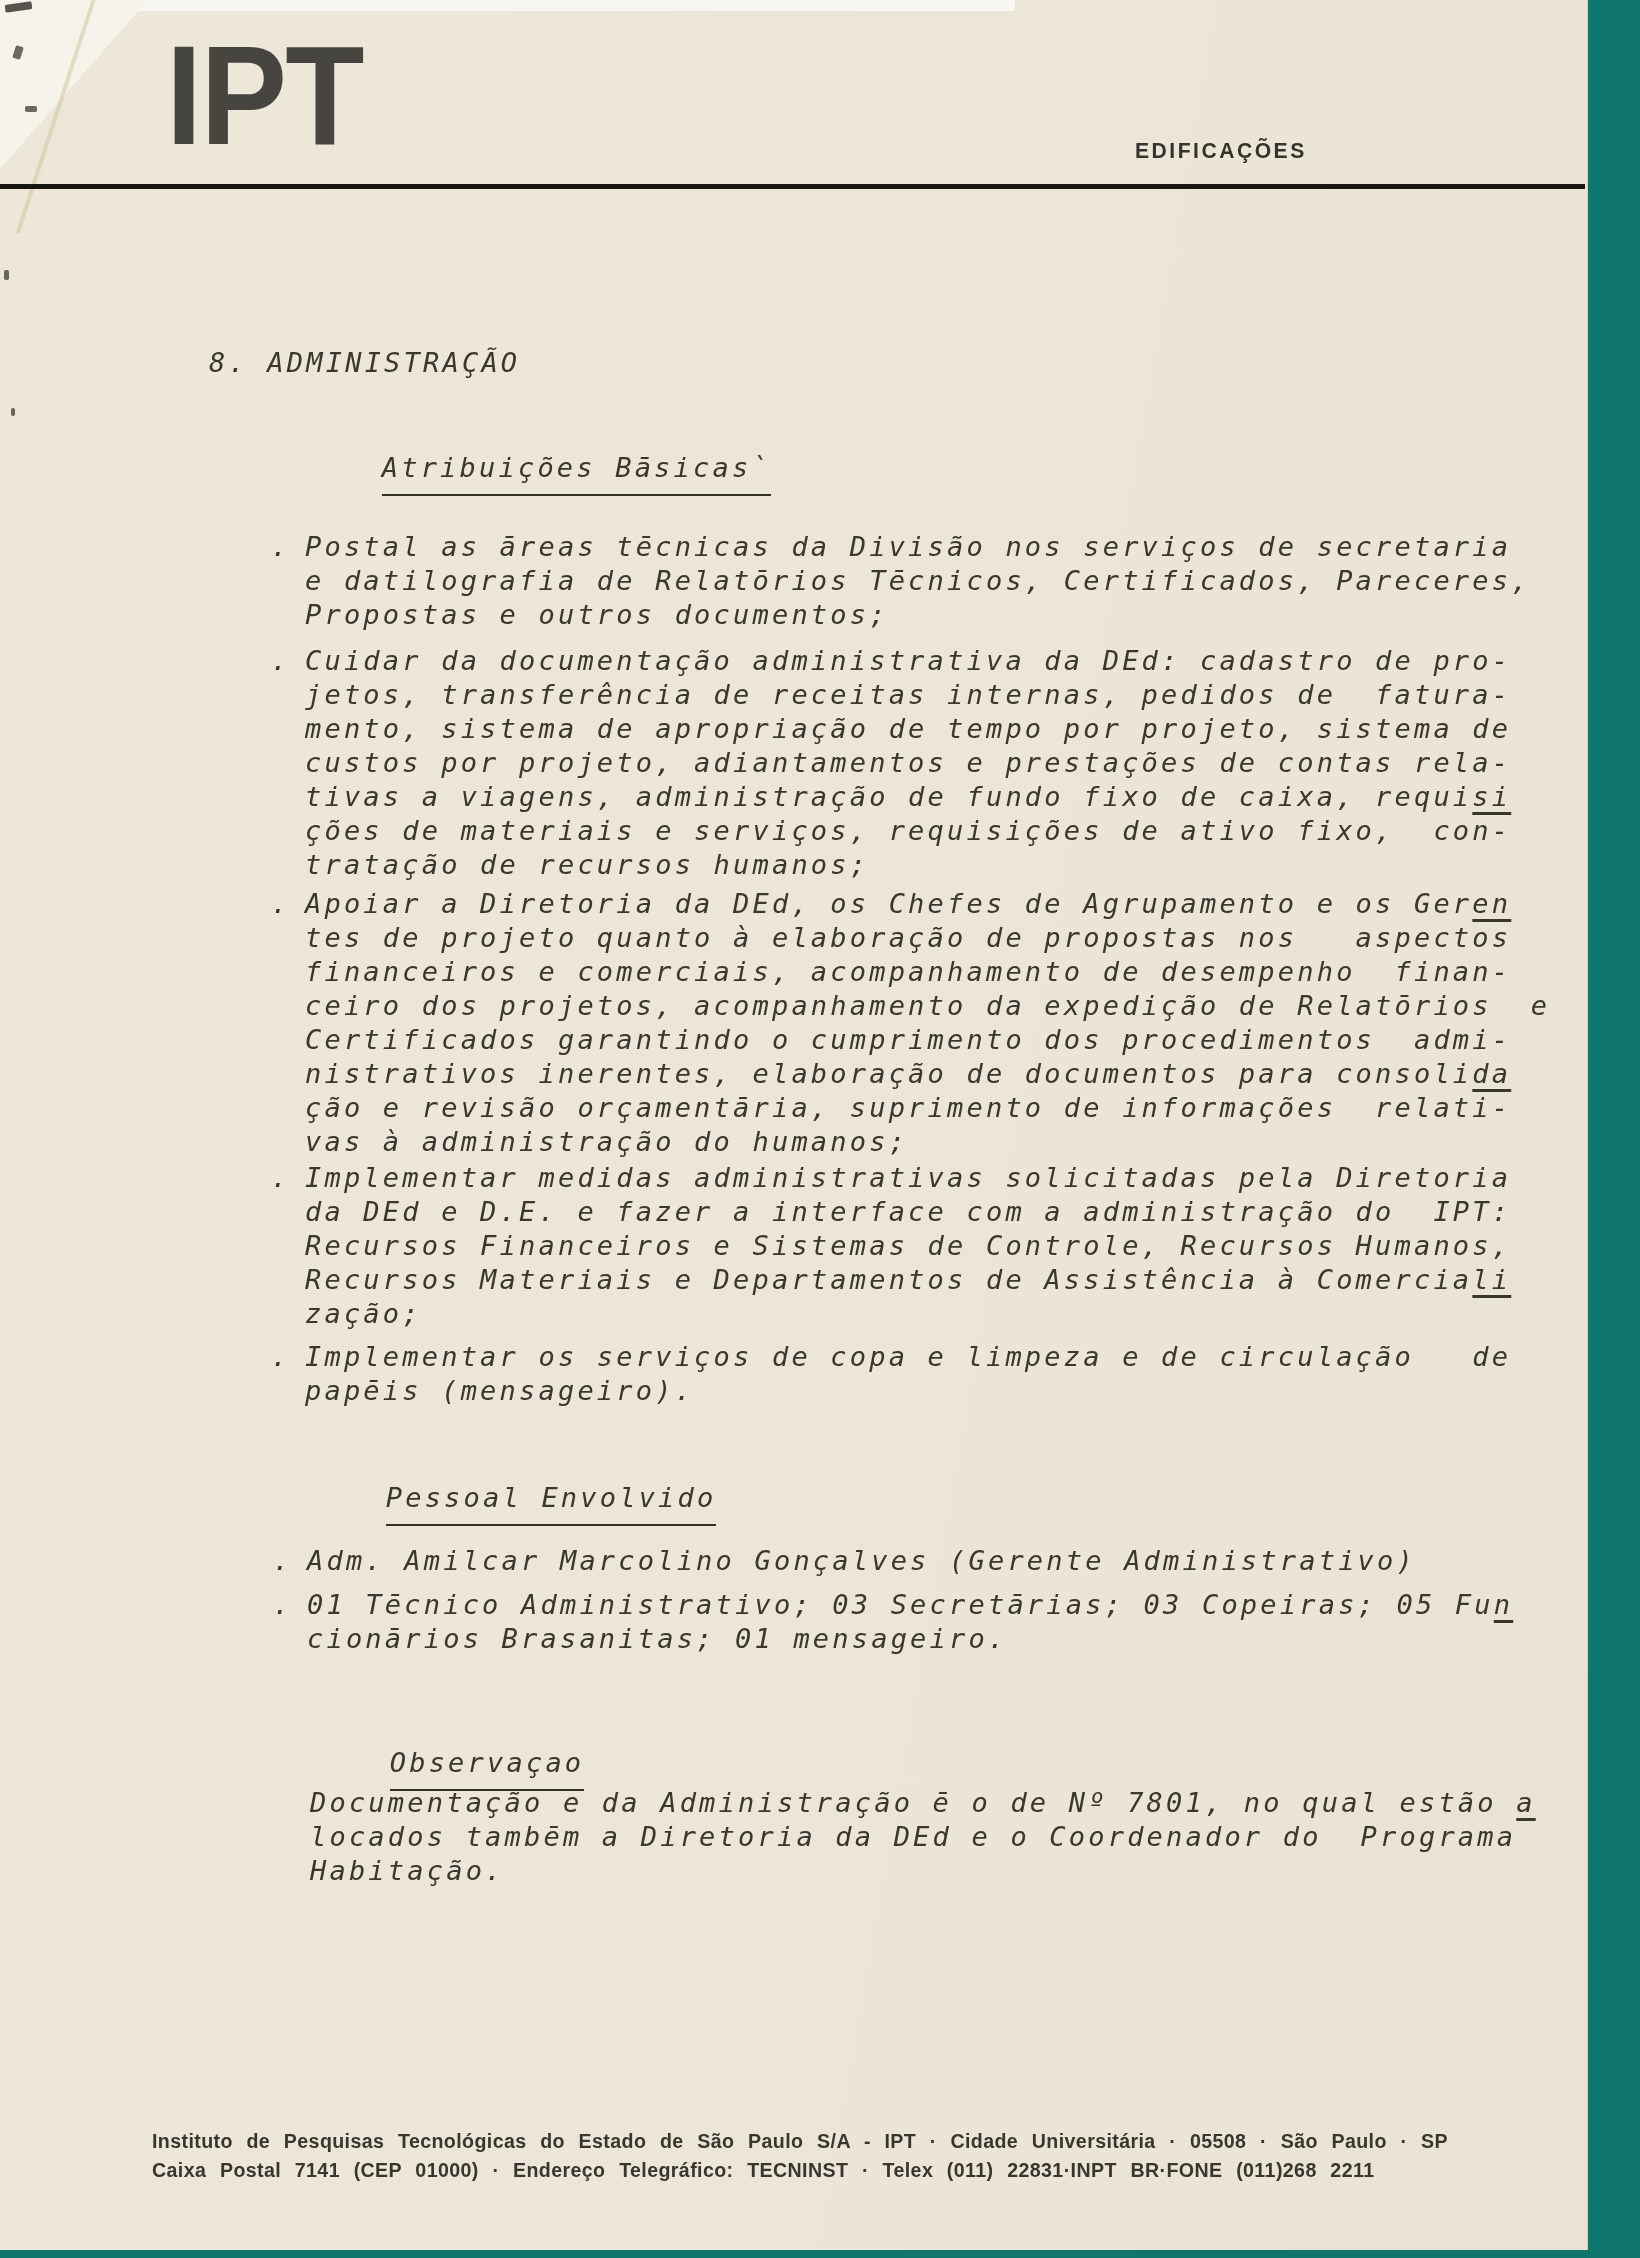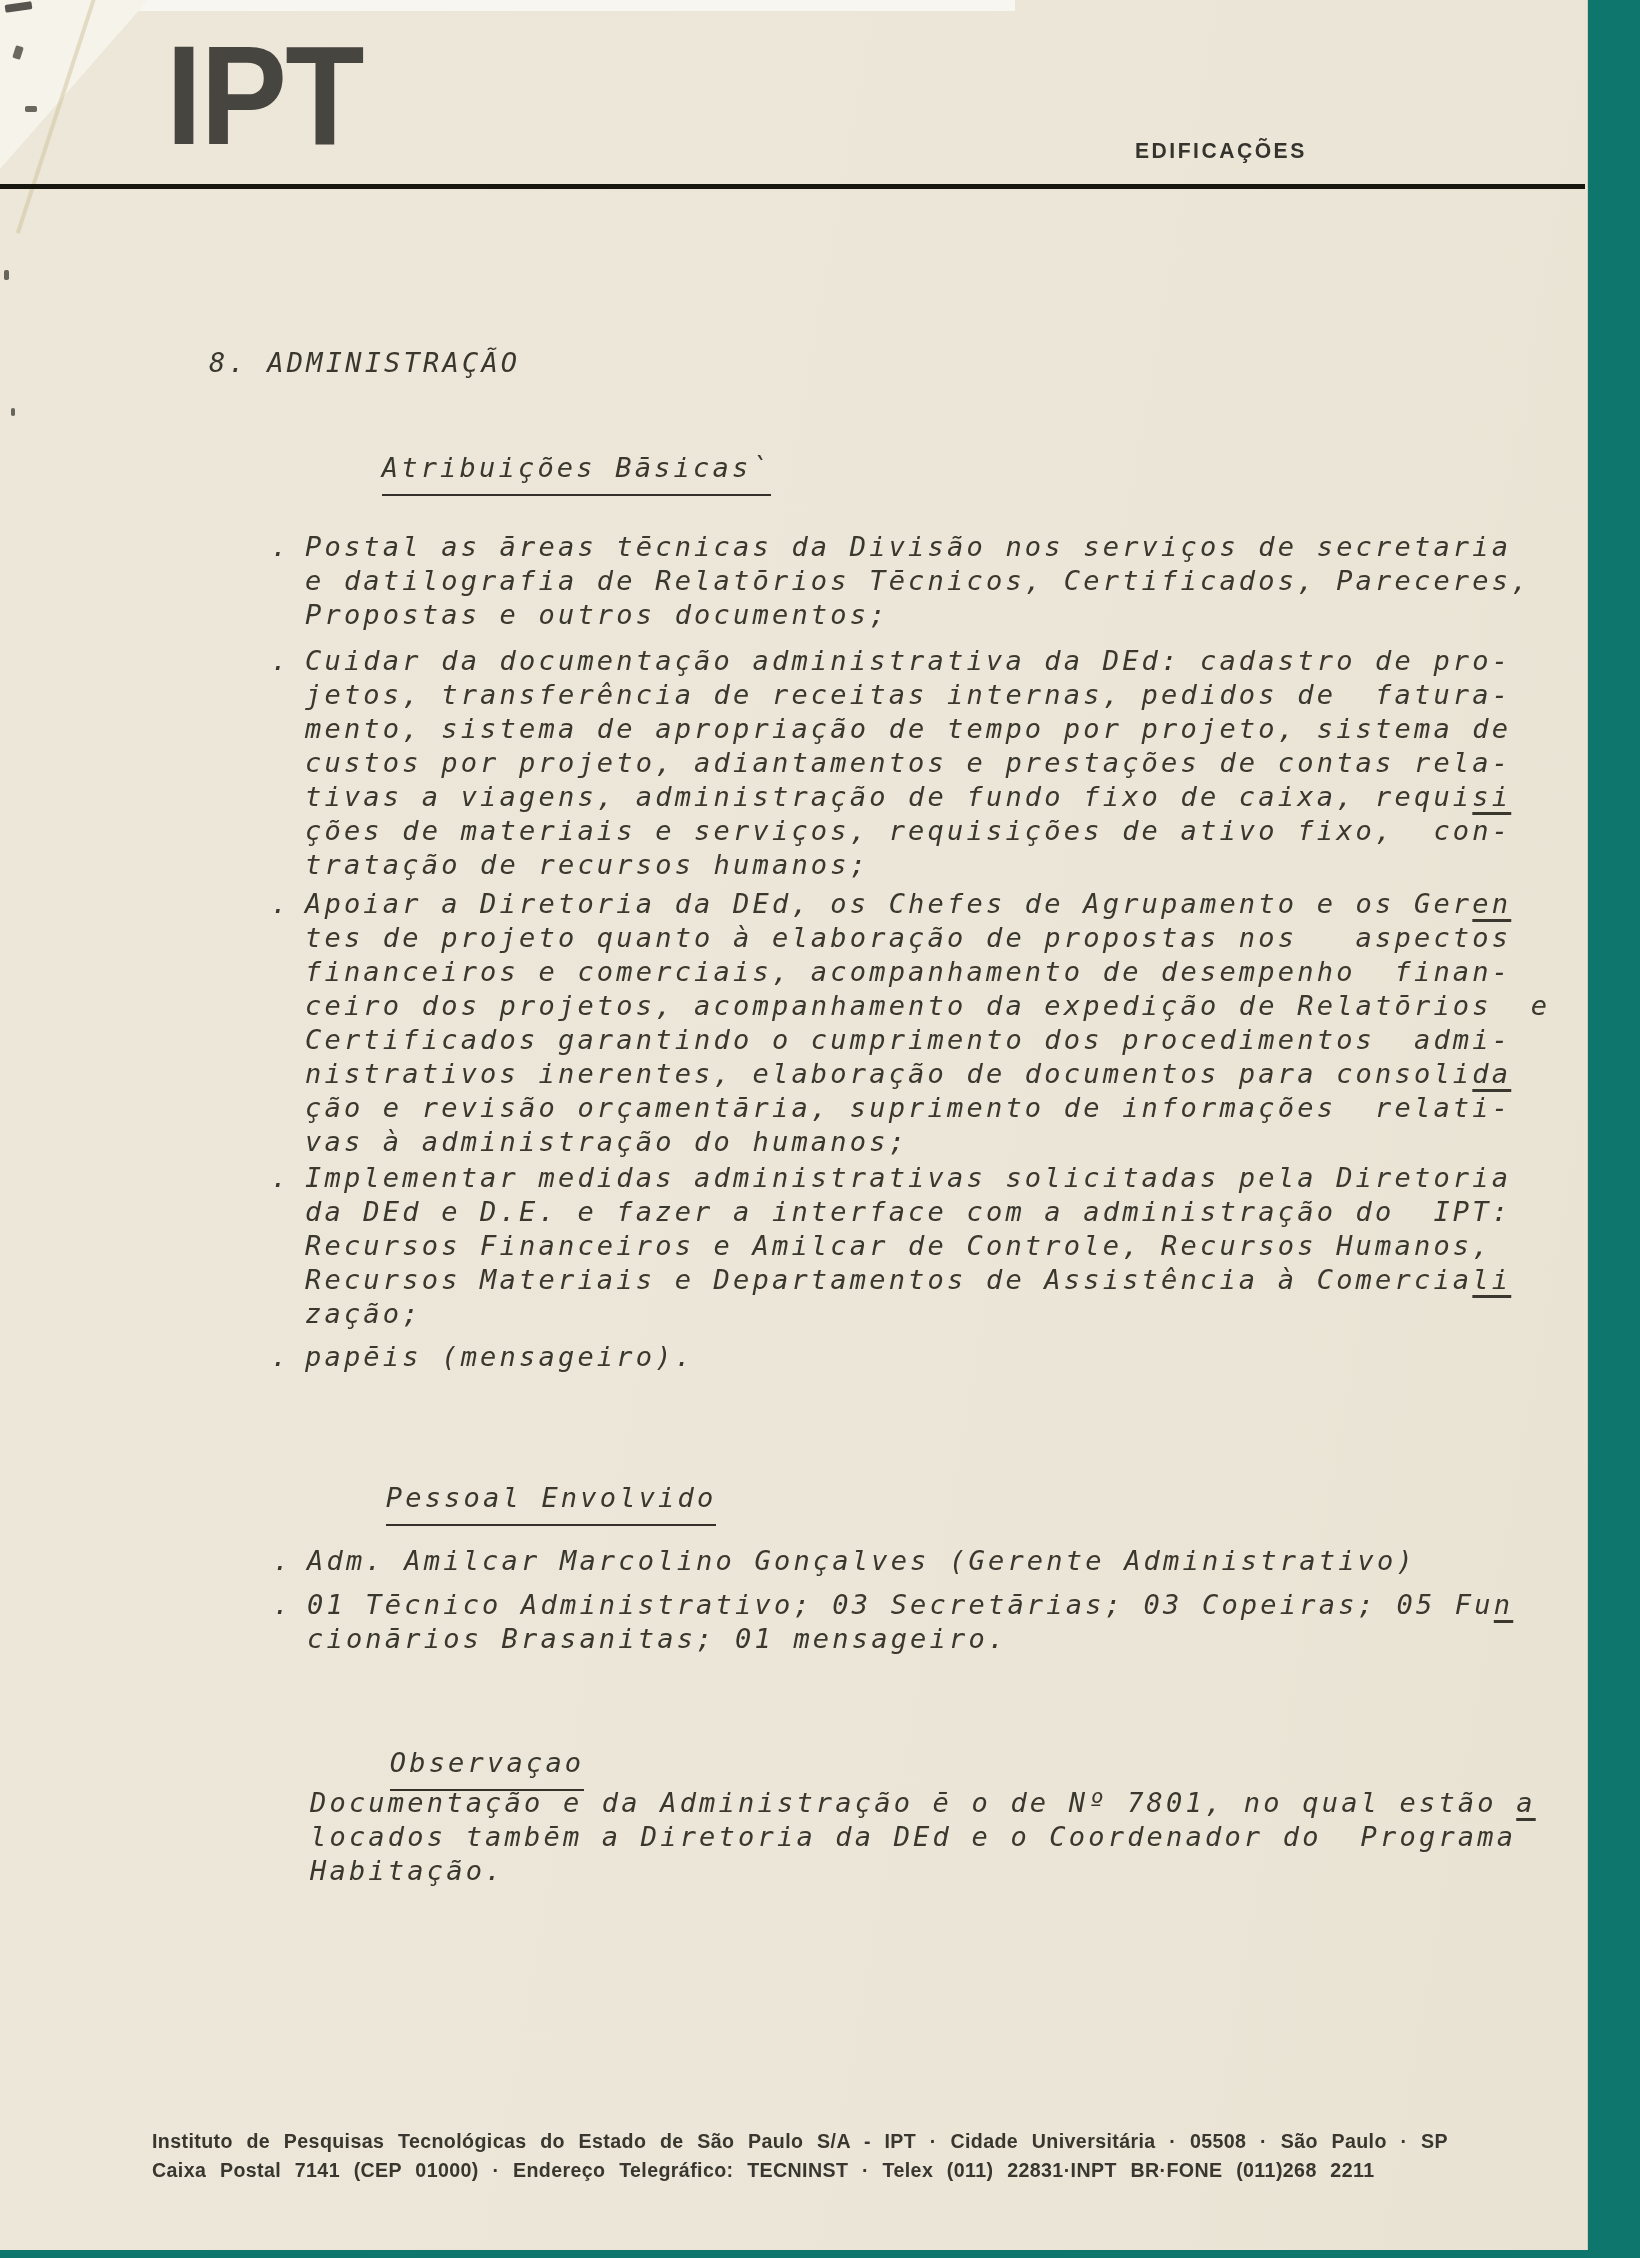--- a/index.html
+++ b/index.html
@@ -117,26 +117,27 @@
           <div class="tline">ceiro dos projetos, acompanhamento da expedição de Relatōrios  e</div>
           <div class="tline">Certificados garantindo o cumprimento dos procedimentos  admi-</div>
           <div class="tline"><span>nistrativos inerentes, elaboração de documentos para consoli</span><span class="cu">da</span></div>
           <div class="tline">ção e revisão orçamentāria, suprimento de informações  relati-</div>
           <div class="tline">vas à administração do humanos;</div>
         </div>
         <div class="bullet">
           <span class="dot">.</span>
           <div class="tline">Implementar medidas administrativas solicitadas pela Diretoria</div>
           <div class="tline">da DEd e D.E. e fazer a interface com a administração do  IPT:</div>
-          <div class="tline">Recursos Financeiros e Amilcar de Controle, Recursos Humanos,</div>
+          <div class="tline">Recursos Financeiros e Sistemas de Controle, Recursos Humanos,</div>
           <div class="tline"><span>Recursos Materiais e Departamentos de Assistência à Comercia</span><span class="cu">li</span></div>
           <div class="tline">zação;</div>
         </div>
         <div class="bullet">
           <span class="dot">.</span>
+          <div class="tline">Implementar os serviços de copa e limpeza e de circulação   de</div>
           <div class="tline">papēis (mensageiro).</div>
         </div>
       </div>
 
     <div class="sec-h script" id="h-pessoal">
       <span class="h-underline">Pessoal Envolvido</span>
     </div>
     <div class="blist script" id="list-pessoal">
         <div class="bullet">
           <span class="dot">.</span>

